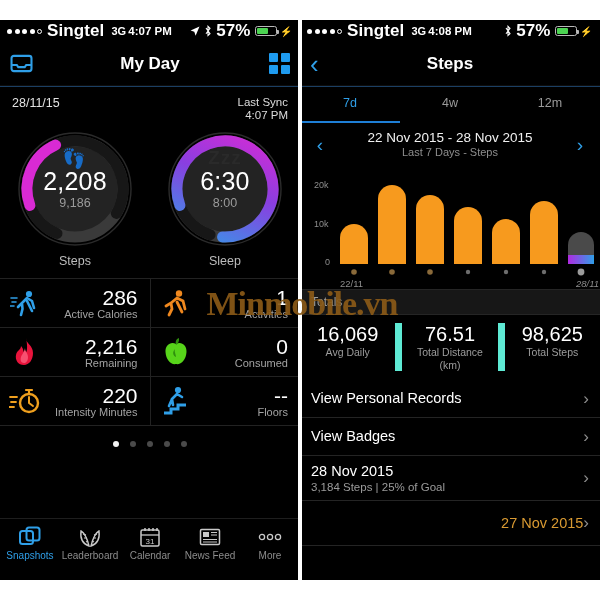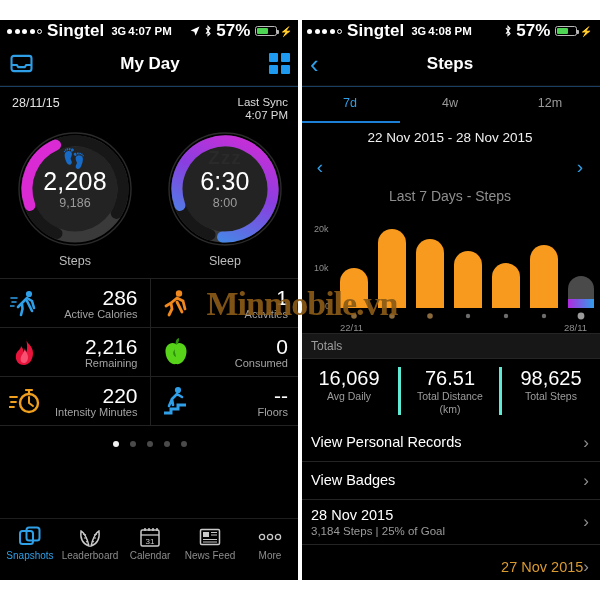--- a/index.html
+++ b/index.html
@@ -84,33 +84,33 @@
   .seg .s{flex:1;text-align:center;color:#9a9a9a;font-size:12.5px;line-height:32px;position:relative;}
   .seg .s.on{color:#2f9fe8;font-weight:normal;}
   .seg-underline{height:2px;background:#000;display:flex;}
   .seg-underline i{flex:1;height:2px;display:block;background:transparent;}
   .seg-underline i.on{background:#1e7fd6;}
 
   .daterow{padding:7px 10px 6px 10px;display:flex;align-items:center;background:#000;}
   .daterow .chev{color:#2f9fe8;font-size:19px;font-weight:300;width:20px;text-align:center;}
   .daterow .mid{flex:1;text-align:center;}
   .daterow .r1{color:#f0f0f0;font-size:13.5px;line-height:16px;}
-  .daterow .r2{color:#8e8e8e;font-size:14px;line-height:13px;margin-top:44px;}
+  .daterow .r2{color:#8e8e8e;font-size:11px;line-height:13px;}
 
   
   .chartbox{position:relative;height:120px;margin:4px 0 0 0;background:#000;}
   .chartbox svg{display:block;}
   .axislbl{position:absolute;color:#8d8d8d;font-size:9px;}
   .daylbl{position:absolute;color:#8d8d8d;font-size:9.5px;bottom:0;}
 
   
   .sechdr{background:#171717;color:#9d9d9d;font-size:12px;padding:5px 11px;border-top:1px solid #252525;border-bottom:1px solid #252525;}
   .totals{display:flex;background:#000;padding:8px 0 9px 0;}
   .tot{flex:1;text-align:center;}
-  .tot + .tot{border-left:3px solid #5eead4;}
+  .tot + .tot{border-left:7px solid #5eead4;}
   .tot .v{color:#fff;font-size:20px;line-height:23px;}
   .tot .l{color:#9d9d9d;font-size:10.5px;line-height:12.5px;}
 
   
   .listrow{display:flex;align-items:center;height:38px;padding:0 11px;box-sizing:border-box;
            border-bottom:1px solid #242424;background:#000;}
   .listrow.tall{height:45px;align-items:center;}
   .listrow .lt{flex:1;text-decoration:underline;}
   .listrow .t1{color:#fff;font-size:14.5px;line-height:17px;}
   .listrow .t1.amber{color:#d99a32;text-align:right;}
@@ -469,21 +469,21 @@
         <circle cx="130" cy="103" r="2.8" fill="#8a6a3a"></circle>
         <circle cx="168" cy="103" r="2.2" fill="#6d6d6d"></circle>
         <circle cx="206" cy="103" r="2.2" fill="#6d6d6d"></circle>
         <circle cx="244" cy="103" r="2.2" fill="#6d6d6d"></circle>
         <circle cx="281" cy="103" r="3.4" fill="#9b9b9b"></circle>
       </svg>
       <div class="axislbl" style="left:14px;top:11px;">20k</div>
       <div class="axislbl" style="left:14px;top:50px;">10k</div>
       <div class="axislbl" style="left:25px;top:88px;">0</div>
       <div class="daylbl" style="left:40px;">22/11</div>
-      <div class="daylbl" style="left:264px;">28/11</div>
+      <div class="daylbl" style="left:276px;font-style:italic;">28/11</div>
     </div>
 
     <div class="sechdr">Totals</div>
     <div class="totals">
       <div class="tot">
         <div class="v">16,069</div>
         <div class="l">Avg Daily</div>
       </div>
       <div class="tot">
         <div class="v">76.51</div>

